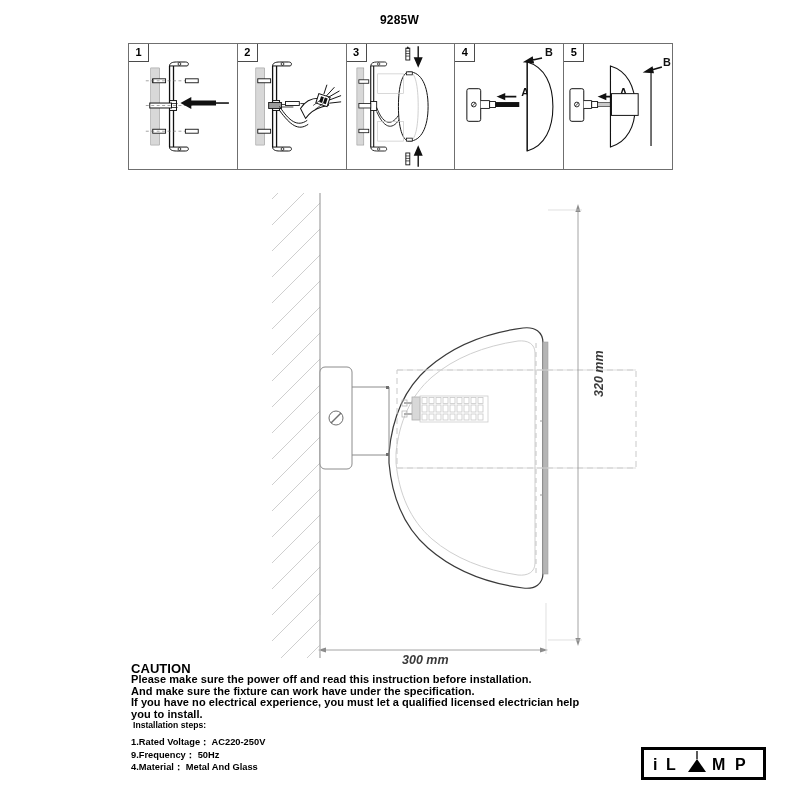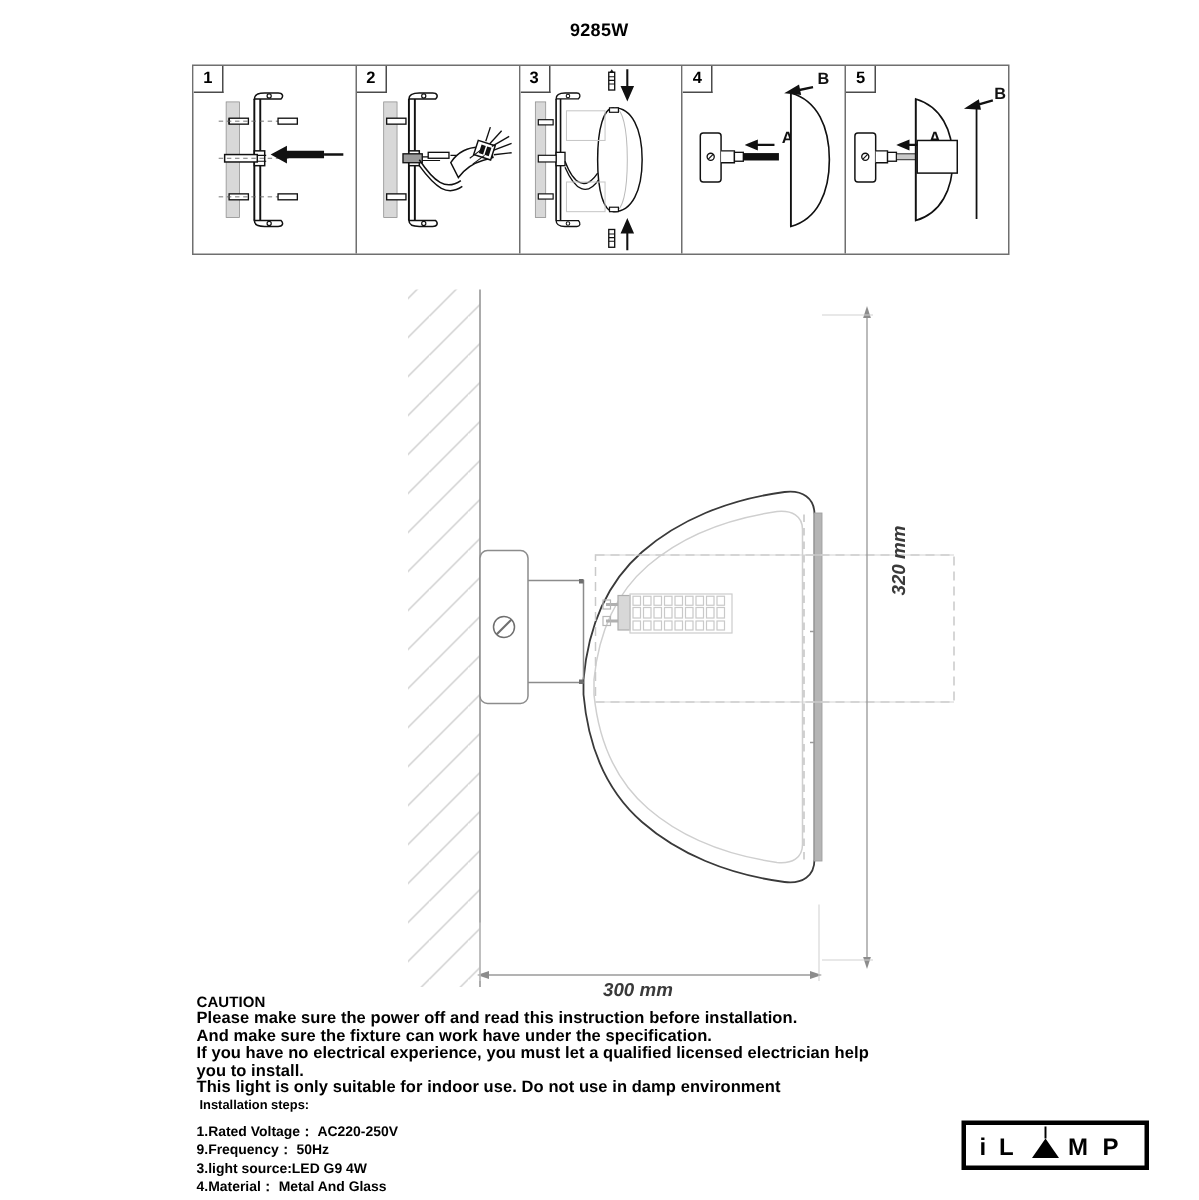--- a/index.html
+++ b/index.html
@@ -115,21 +115,21 @@
   }
 
   
   .text-block {
     position: absolute;
     left: 131px;
     top: 663px;
     width: 470px;
   }
   .caution-head {
-    font-size: 10px;
+    font-size: 13px;
     font-weight: bold;
     color: #000;
     line-height: 11.4px;
     letter-spacing: 0.05px;
   }
   .caution-line {
     font-size: 11px;
     font-weight: bold;
     color: #000;
     line-height: 11.4px;
@@ -460,26 +460,24 @@
   </svg>
 
   <div class="dim-label" id="dim-h-label">300 mm</div>
   <div class="dim-label" id="dim-v-label">320 mm</div>
 
   <div class="text-block">
     <div class="caution-head">CAUTION</div>
     <div class="caution-line">Please make sure the power off and read this instruction before installation.</div>
     <div class="caution-line">And make sure the fixture can work have under the specification.</div>
     <div class="caution-line">If you have no electrical experience, you must let a qualified licensed electrician help you to install.</div>
-    <div class="caution-line">This light is only suitable for indoor use. Do not use in damp environment</div>
     <div class="steps-head">Installation steps:</div>
     <div class="spec-list">
       <div class="spec-line">1.Rated Voltage： AC220-250V</div>
       <div class="spec-line">9.Frequency： 50Hz</div>
-      <div class="spec-line">3.light source:LED  G9 4W</div>
       <div class="spec-line">4.Material： Metal And Glass</div>
     </div>
   </div>
 
   <div id="brand-logo">
     <svg class="logo-svg" viewBox="0 0 119 27">
 
       <text x="9" y="20" font-family="Liberation Sans, sans-serif" font-size="16" font-weight="bold" fill="#000">i</text>
 
       <text x="22" y="20" font-family="Liberation Sans, sans-serif" font-size="16" font-weight="bold" fill="#000">L</text>

